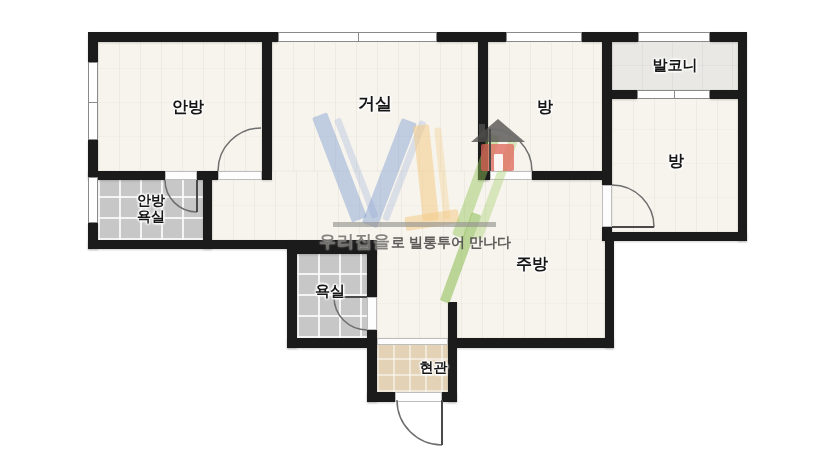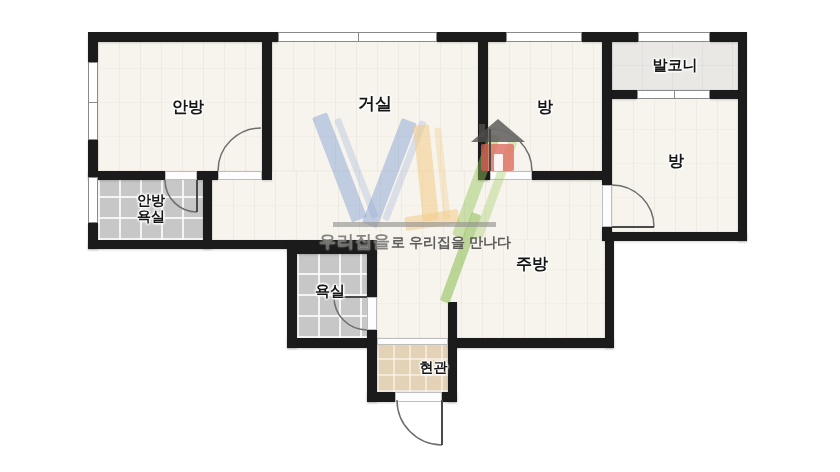--- a/index.html
+++ b/index.html
@@ -105,21 +105,21 @@
     <div class="wm-stroke wm-g2"></div>
     <div class="wm-stroke wm-g3"></div>
     <div class="wm-house">
       <div class="wm-roof"></div>
       <div class="wm-chimney"></div>
       <div class="wm-body"></div>
       <div class="wm-door"></div>
     </div>
     <div class="wm-bar"></div>
     <div class="wm-tagline">
-      <span class="b">우리집을</span><span class="r">로 우리집을 만나다</span>
+      <span class="b">우리집을</span><span class="r">로 빌통투어 만나다</span>
     </div>
   </div>
 <div class="floor wood" style="left: 98px; top: 42px; width: 164px; height: 129px;"></div>
     <div class="floor wood" style="left: 272px; top: 42px; width: 206px; height: 129px;"></div>
     <div class="floor wood" style="left: 488px; top: 42px; width: 114px; height: 129px;"></div>
     <div class="floor balcony" style="left: 612px; top: 42px; width: 126px; height: 48px;"></div>
     <div class="floor wood" style="left: 612px; top: 99px; width: 126px; height: 133px;"></div>
     <div class="floor wood" style="left: 212px; top: 171px; width: 393px; height: 69px;"></div>
     <div class="floor wood" style="left: 377px; top: 240px; width: 228px; height: 98px;"></div>
     <div class="floor tile" style="left: 98px; top: 180px; width: 105px; height: 60px;"></div>

